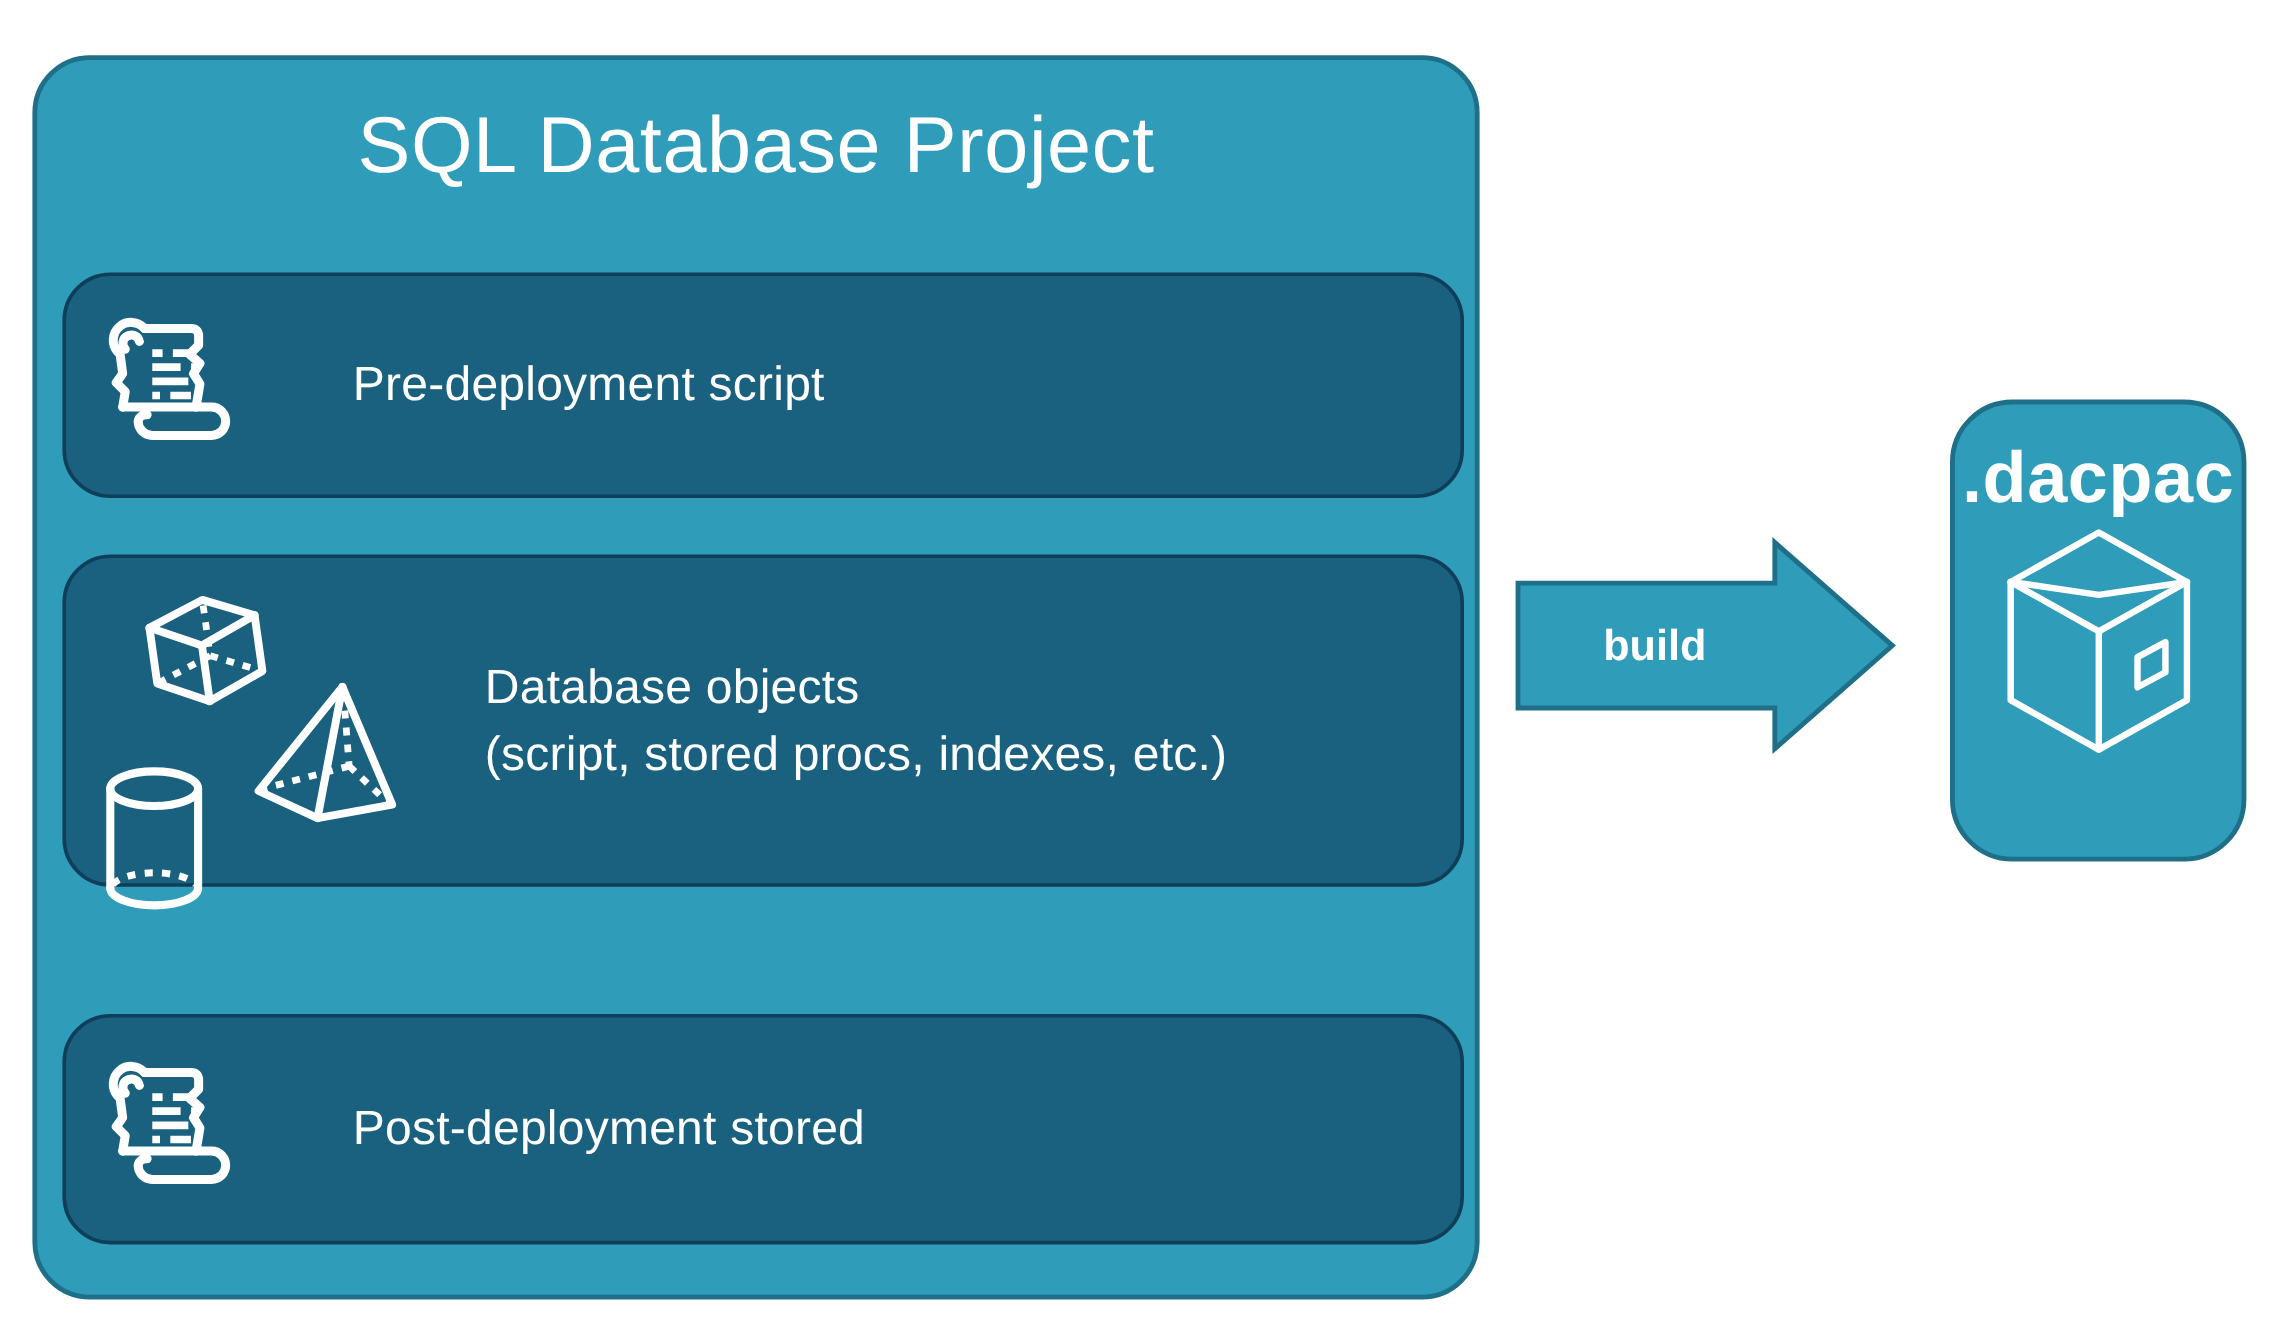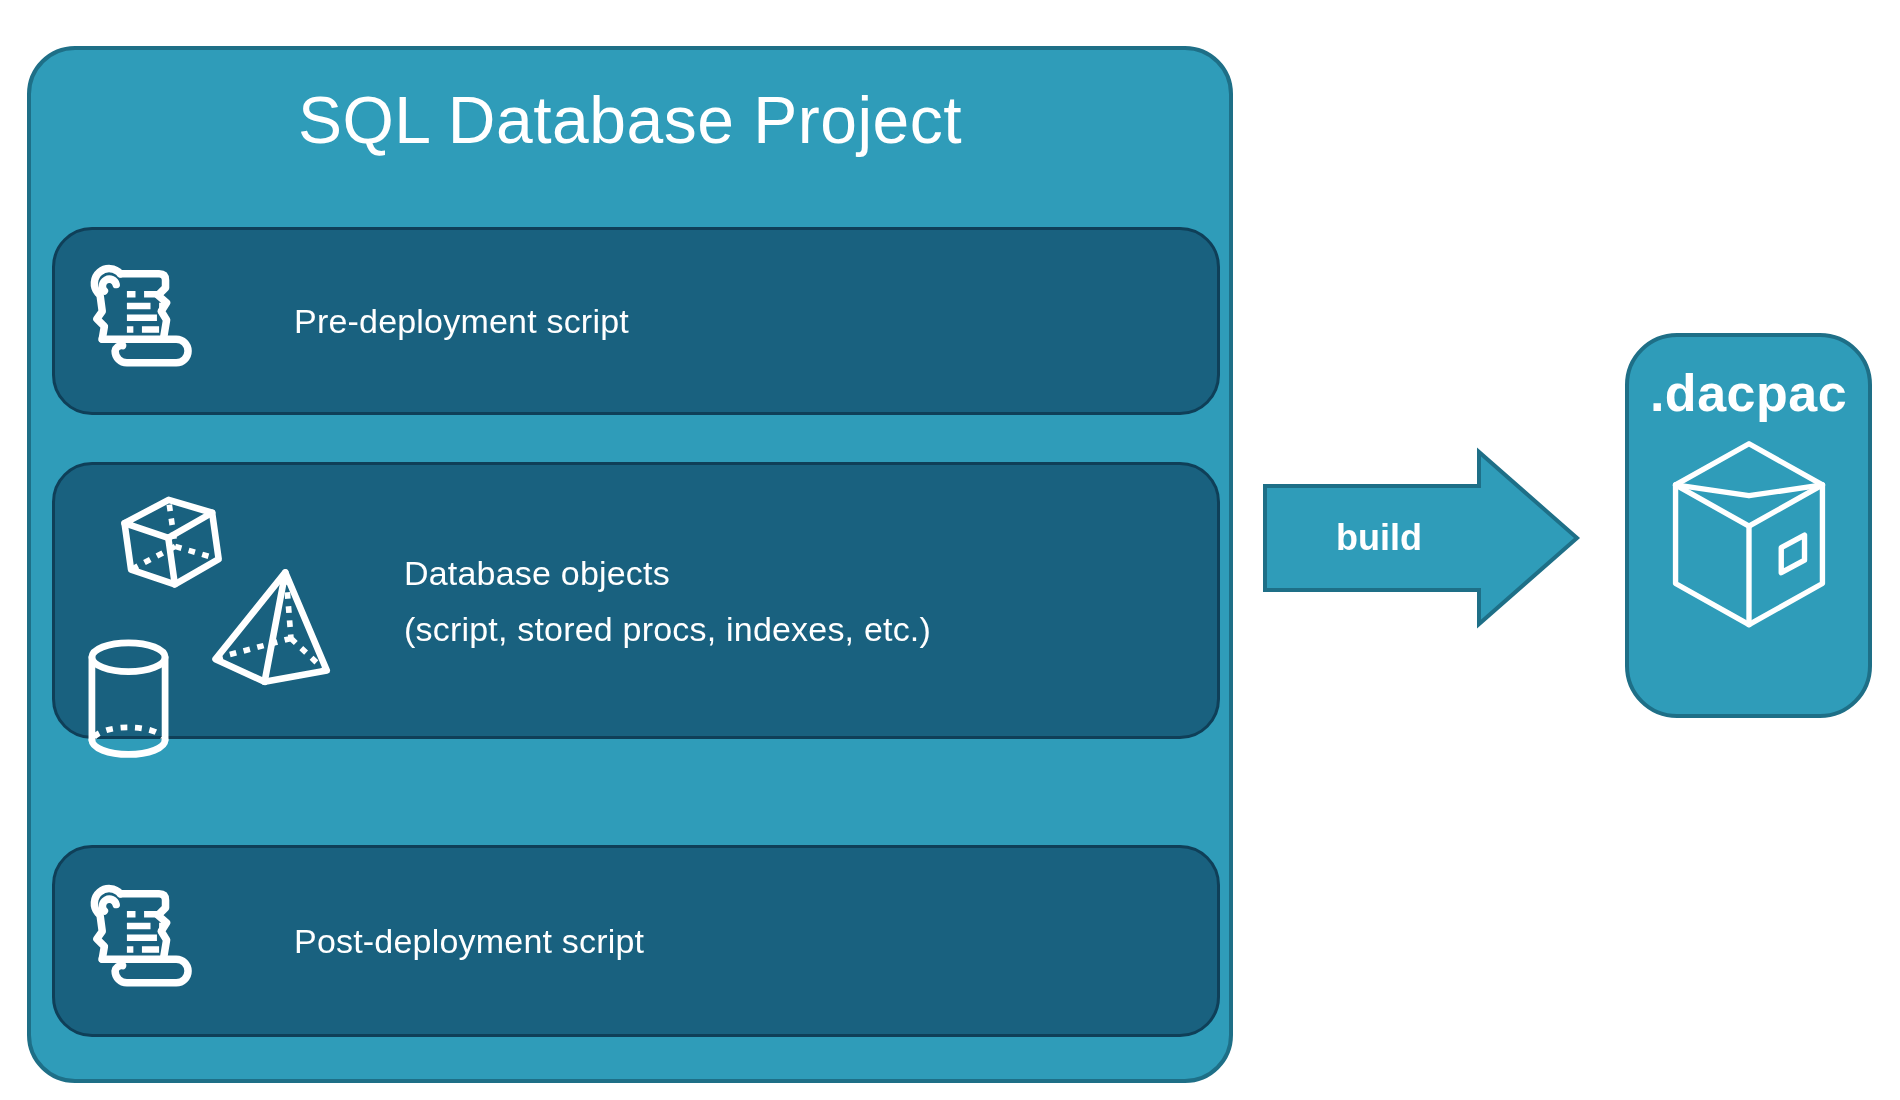--- a/index.html
+++ b/index.html
@@ -56,21 +56,21 @@
     color: var(--text);
   }
   .item-pre     { top: 177px; height: 188px; }
   .item-objects { top: 412px; height: 277px; }
   .item-post    { top: 795px; height: 192px; }
 
   .item-label {
     position: absolute;
     left: 239px; top: 50%;
     transform: translateY(-50%);
-    font-size: 34px;
+    font-size: 40px;
     font-weight: 400;
     letter-spacing: 0.2px;
     color: var(--text);
     white-space: nowrap;
   }
   .item-label.two-line { left: 349px; line-height: 56px; }
   .item-label.two-line span { display: block; }
 
   .icon { color: var(--text); position: absolute; }
   .icon svg { display: block; width: 100%; height: 100%; }
@@ -110,21 +110,21 @@
     left: 1625px; top: 333px;
     width: 247px; height: 385px;
     background: var(--panel-fill);
     border: 4px solid var(--panel-border);
     border-radius: 52px;
   }
   .dacpac-title {
     margin-top: 26px;
     text-align: center;
     color: var(--text);
-    font-size: 52px;
+    font-size: 60px;
     font-weight: 700;
     letter-spacing: 0.5px;
   }
   .package-icon {
     left: 50%; top: 96px;
     transform: translateX(-50%);
     width: 182px; height: 206px;
   }
 
   
@@ -189,21 +189,21 @@
       <span class="icon scroll-icon">
         <svg viewBox="0 0 110 110">
           <path class="stroke" stroke-width="7" d="M34 11 A 12 12 0 1 0 13 29"></path>
           <path class="stroke" stroke-width="7" d="M30 21 A 6.5 6.5 0 1 0 19 27"></path>
           <path class="stroke" stroke-width="7" d="M15 31 L17 46 L12 53 L19 60 L17 72"></path>
           <path class="stroke" stroke-width="7" d="M34 11 L70 11 Q76 11 76 17 L76 24 L69 31 L77 38 L72 46 L77 54 L74 72"></path>
           <path class="stroke" stroke-width="7" d="M17 72 L86 72 A 11 11 0 0 1 86 94 L40 94 A 11 11 0 0 1 29 83 A 6 6 0 0 1 36 78"></path>
           <path class="stroke-butt" stroke-width="6" d="M40 30 H48 M56 30 H72 M40 41 H62 M70 41 H76 M40 52 H68 M40 63 H46 M54 63 H70"></path>
         </svg>
       </span>
-      <div class="item-label">Post-deployment script</div>
+      <div class="item-label">Post-deployment stored</div>
     </div>
   </div>
 
   <div class="build-arrow">
     <svg viewBox="0 0 312 172">
       <polygon points="0,34 214,34 214,0 312,86 214,172 214,138 0,138"></polygon>
     </svg>
     <div class="arrow-label">build</div>
   </div>
 

